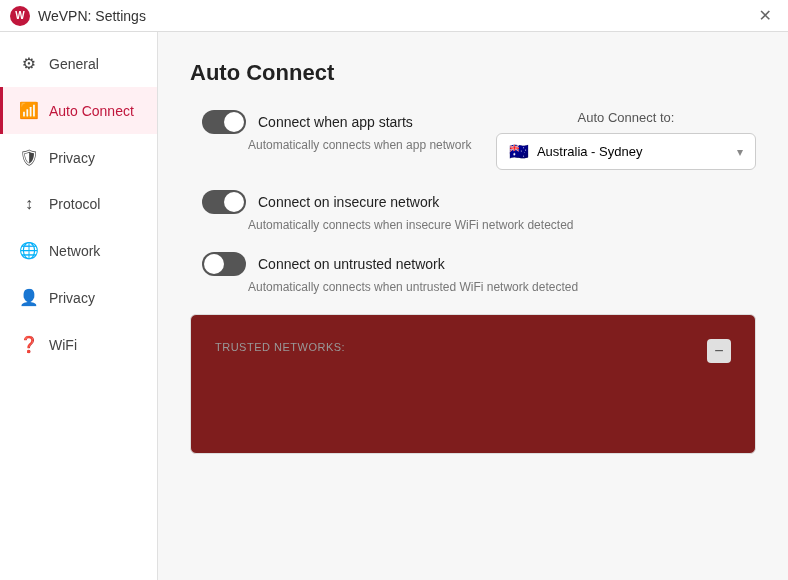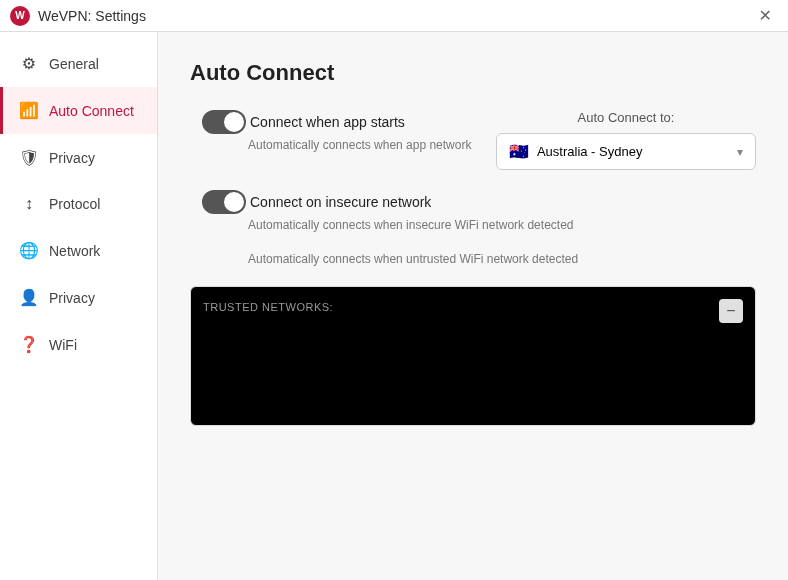--- a/index.html
+++ b/index.html
@@ -103,21 +103,21 @@
     .setting-row {
       display: flex;
       align-items: flex-start;
       margin-bottom: 20px;
       flex-direction: column;
       justify-content: flex-end;
     }
     .setting-top {
       display: flex;
       align-items: center;
-      gap: 4px;
+      gap: 12px;
       margin-bottom: 4px;
       padding-left: 12px;
     }
     .setting-label {
       font-size: 14px;
       font-weight: 500;
       color: #222;
     }
     .setting-desc {
       font-size: 12px;
@@ -209,24 +209,24 @@
       margin-bottom: 8px;
       font-weight: 500;
     }
     .network-value {
       font-size: 13px;
       color: #333;
       font-weight: 500;
     }
     .trusted-networks-box {
       flex: 1.4;
-      background: #000000;
+      background: #7f1d1d;
       border: 1px solid #ddd;
       border-radius: 6px;
-      padding: 12px;
+      padding: 24px;
       min-height: 140px;
     }
     .trusted-header {
       display: flex;
       align-items: center;
       justify-content: space-between;
       margin-bottom: 8px;
     }
     .minus-btn {
       width: 24px;
@@ -319,20 +319,28 @@
           <div class="toggle-track on">
             <div class="toggle-knob on"></div>
           </div>
         </div>
         <span class="setting-label">Connect on insecure network</span>
       </div>
       <div class="setting-desc">Automatically connects when insecure WiFi network detected</div>
     </div>
 
     <div class="setting-row">
+      <div class="setting-top">
+        <div class="toggle">
+          <div class="toggle-track on" style="background:#555;">
+            <div class="toggle-knob off"></div>
+          </div>
+        </div>
+        <span class="setting-label">Connect on untrusted network</span>
+      </div>
       <div class="setting-desc">Automatically connects when untrusted WiFi network detected</div>
     </div>
 
     <div class="networks-section">
       <div class="trusted-networks-box">
         <div class="trusted-header">
           <span class="network-section-label">TRUSTED NETWORKS:</span>
           <button class="minus-btn">−</button>
         </div>
       </div>

